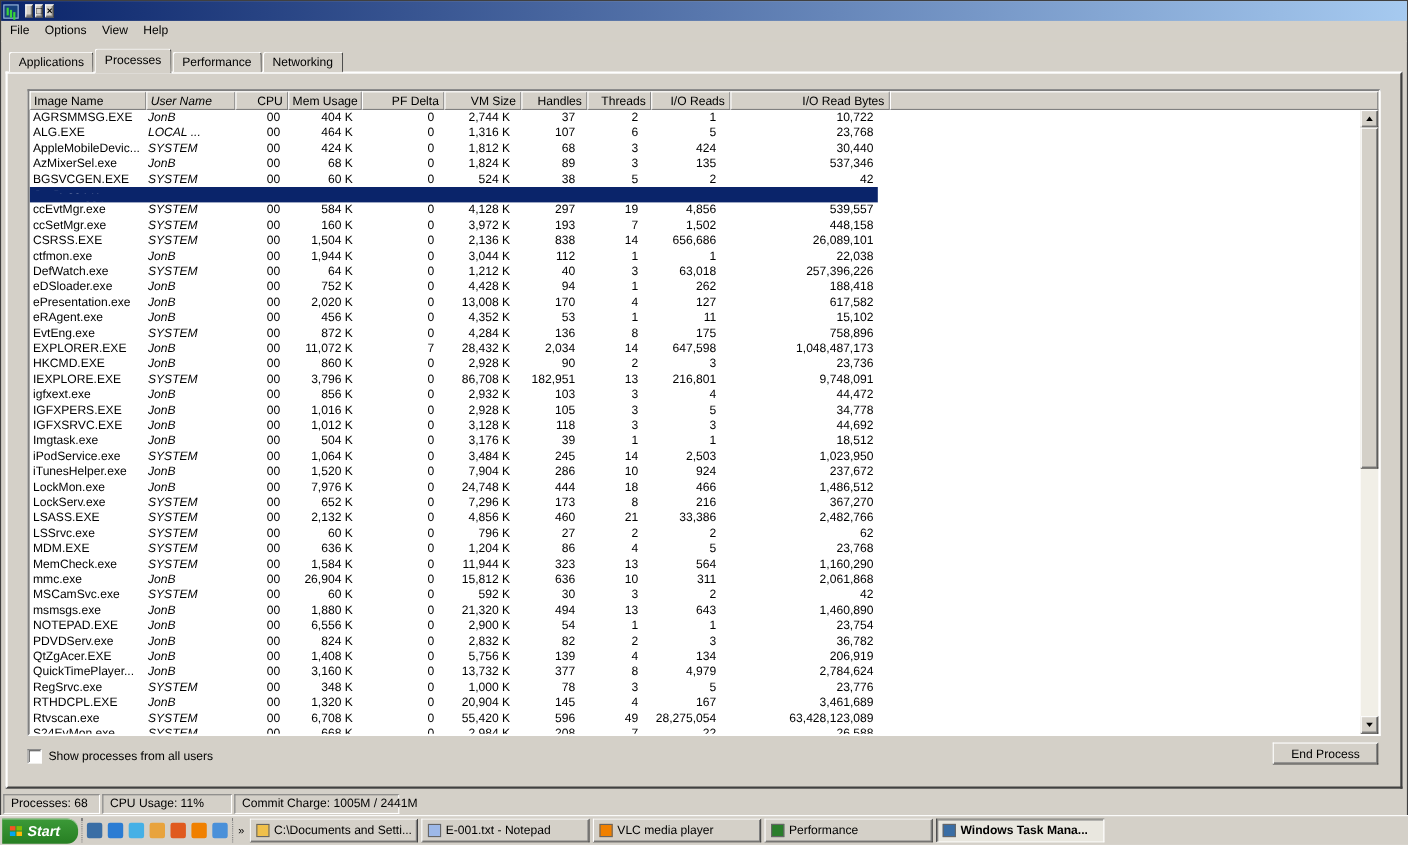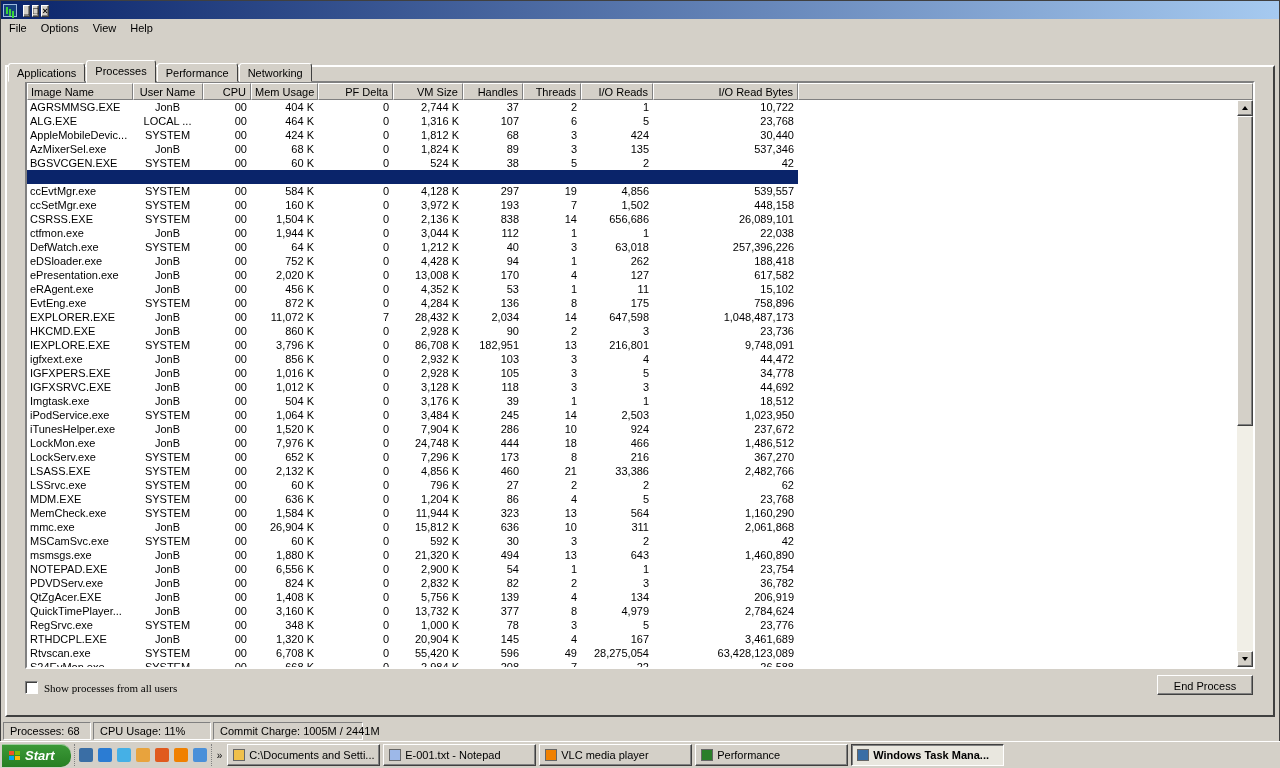--- a/index.html
+++ b/index.html
@@ -21,42 +21,42 @@
   .winbtn { width:16px; height:14px; margin-left:2px; background:var(--window_face,#d4d0c8);
             border:1px solid; border-color:#fff #404040 #404040 #fff;
             box-shadow:inset -1px -1px 0 #808080; font-size:9px; line-height:11px;
             text-align:center; font-weight:bold; }
   .menubar { height:19px; flex:none; display:flex; align-items:center; padding-left:1px;
              border-bottom:1px solid var(--window_face,#d4d0c8); }
   .menu-item { padding:2px 7px; }
 
   
   .tabstrip { height:28px; flex:none; display:flex; align-items:flex-end; padding:6px 0 0 7px; position:relative; z-index:2; }
-  .tab { height:19px; line-height:18px; padding:0 8px; margin-right:1px; position:relative; top:16px;
+  .tab { height:19px; line-height:18px; padding:0 8px; margin-right:1px; position:relative; top:0;
          background:var(--window_face,#d4d0c8); border:1px solid;
          border-color:#fff #404040 var(--window_face,#d4d0c8) #fff; border-radius:3px 3px 0 0; }
   .tab.active { height:23px; line-height:21px; z-index:3; margin-bottom:-1px; font-weight:normal; }
   .tabpage { flex:1; min-height:0; margin:-1px 4px 3px 4px; padding:14px 18px 6px 18px;
              border:2px solid; border-color:#fff #404040 #404040 #fff;
              display:flex; flex-direction:column; position:relative; z-index:1; }
 
   
   .table-frame { flex:1; min-height:0; background:#fff; display:flex; flex-direction:column;
                  border:2px solid; border-color:#808080 #fff #fff #808080; }
   .header-row { height:17px; flex:none; display:flex; background:var(--window_face,#d4d0c8); }
   .hcell { height:17px; line-height:16px; padding:0 4px 0 3px; background:var(--window_face,#d4d0c8);
            border:1px solid; border-color:#fff #808080 #808080 #fff; white-space:nowrap; overflow:hidden; }
   .hfill { flex:1; }
   .table-body-wrap { flex:1; min-height:0; display:flex; }
   .rows { flex:1; overflow:hidden; }
   .prow { display:flex; height:14px; line-height:14px; width:771px; }
   .prow.selected { background:var(--selection,#0a246a); color:#fff;flex-direction:column; }
   .cell { display:block; white-space:nowrap; overflow:hidden; padding:0 4px 0 3px; }
   .col0 { width:106px; text-align:left; }
-  .col1 { width:70px;  text-align:center; }
+  .col1 { width:81px;  text-align:left;font-style:italic; }
   .col2 { width:48px;  text-align:right; }
   .col3 { width:67px;  text-align:right; }
   .col4 { width:75px;  text-align:right; }
   .col5 { width:70px;  text-align:right; }
   .col6 { width:60px;  text-align:right; }
   .col7 { width:58px;  text-align:right; }
   .col8 { width:72px;  text-align:right; }
   .col9 { width:145px; text-align:right; }
   .hcell.col2,.hcell.col3,.hcell.col4,.hcell.col5,.hcell.col6,.hcell.col7,.hcell.col8,.hcell.col9 { text-align:right; }
 
@@ -66,21 +66,21 @@
             border:1px solid; border-color:#fff #404040 #404040 #fff;
             box-shadow:inset -1px -1px 0 #808080; display:flex; align-items:center; justify-content:center;
             font-size:7px; line-height:7px; }
   .sb-track { flex:1; position:relative; }
   .sb-thumb { position:absolute; top:0; left:0; right:0; height:58%;
               background:var(--window_face,#d4d0c8); border:1px solid;
               border-color:#fff #404040 #404040 #fff; box-shadow:inset -1px -1px 0 #808080; }
 
   
   .page-footer { height:40px; flex:none; position:relative; padding-top:12px; }
-  .chkrow { display:flex; align-items:center; gap:6px;font-family:Liberation Serif, serif; }
+  .chkrow { display:flex; align-items:center; gap:6px; }
   .checkbox { width:13px; height:13px; background:#fff; border:1px solid;
               border-color:#808080 #fff #fff #808080; box-shadow:inset 1px 1px 0 #404040; }
   .end-process { position:absolute; right:2px; top:6px; width:96px; height:20px;
                  background:var(--window_face,#d4d0c8); border:1px solid;
                  border-color:#fff #404040 #404040 #fff; box-shadow:inset -1px -1px 0 #808080;
                  text-align:center; line-height:21px; }
 
   
   .statusbar { height:21px; flex:none; display:flex; gap:2px; padding:2px 2px 1px 2px; }
   .status-panel { height:18px; line-height:16px; padding:0 8px 0 6px; border:1px solid;

